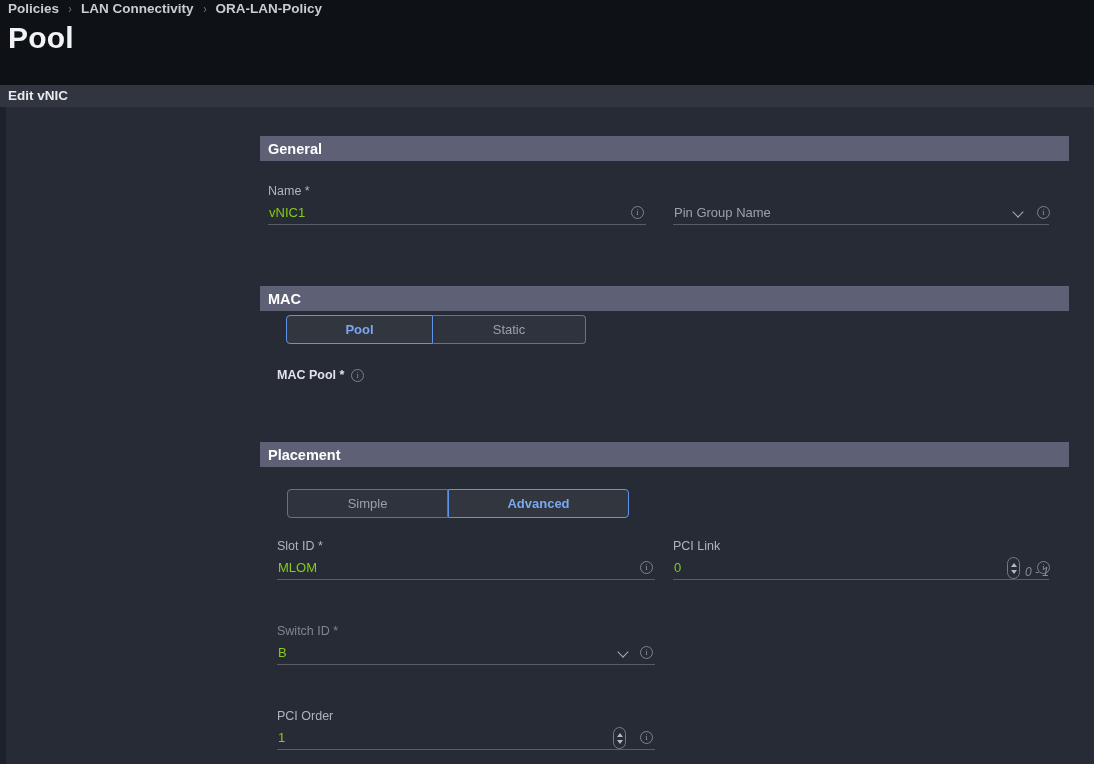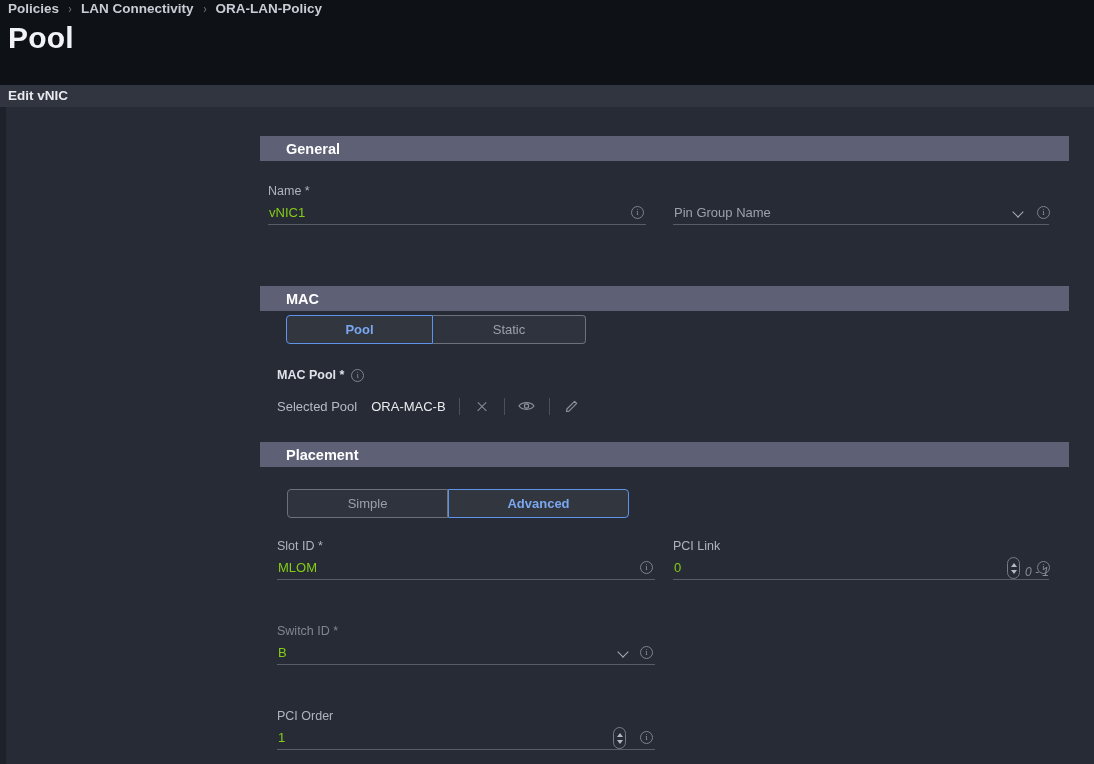--- a/index.html
+++ b/index.html
@@ -52,21 +52,21 @@
     background: #1d2129;
   }
 
   
   .section-bar {
     position: absolute; left: 260px; width: 809px; height: 25px;
     background: #5e6175;
     display: flex; align-items: center;
   }
   .section-bar span {
-    padding-left: 26px; font-size: 14.5px; font-weight: bold; color: #ffffff;
+    padding-left: 8px; font-size: 14.5px; font-weight: bold; color: #ffffff;
   }
 
   
   .field { position: absolute; }
   .field-label {
     font-size: 12.5px; color: #aeb3bd; white-space: nowrap;
   }
   .field-label.dim { color: #80868f; }
   .field-label.strong { color: #dfe2e8; font-weight: bold; font-size: 12.5px; }
   .field-value-row {
@@ -211,41 +211,20 @@
     <div class="toggle-btn last" style="width:153px;">Static</div>
   </div>
 
   <div class="field" style="left:277px; top:367px;">
     <div style="display:flex; align-items:center; gap:7px; position:relative; height:16px;">
       <span class="field-label strong">MAC Pool *</span>
       <span class="info-icon" style="position:relative; top:0;">i</span>
     </div>
   </div>
 
-  <div class="pool-row" style="left:277px; top:396px;">
-    <span class="pool-row-label">Selected Pool</span>
-    <span class="pool-row-value">ORA-MAC-B</span>
-    <span class="pool-divider"></span>
-    <span class="icon-btn">
-        <span class="close-glyph"></span>
-      </span>
-    <span class="pool-divider"></span>
-    <span class="icon-btn">
-      <svg width="17" height="12" viewBox="0 0 17 12">
-        <path d="M1 6 C4 1.6, 13 1.6, 16 6 C13 10.4, 4 10.4, 1 6 Z" fill="none" stroke="#8b9099" stroke-width="1.2"></path>
-        <circle cx="8.5" cy="6" r="2.1" fill="none" stroke="#8b9099" stroke-width="1.2"></circle>
-      </svg>
-    </span>
-    <span class="pool-divider"></span>
-    <span class="icon-btn">
-      <svg width="15" height="15" viewBox="0 0 15 15">
-        <path d="M2.5 12.4 L2.9 10 L10.6 2.3 L12.7 4.4 L5 12.1 Z" fill="none" stroke="#8b9099" stroke-width="1.2" stroke-linejoin="round"></path>
-      </svg>
-    </span>
-  </div>
 
   <div class="section-bar" style="top:442px;">
     <span>Placement</span>
   </div>
 
   <div class="toggle-group" style="left:279px; top:489px;">
     <div class="toggle-btn first" style="width:161px;">Simple</div>
     <div class="toggle-btn last selected" style="width:181px;">Advanced</div>
   </div>
 

